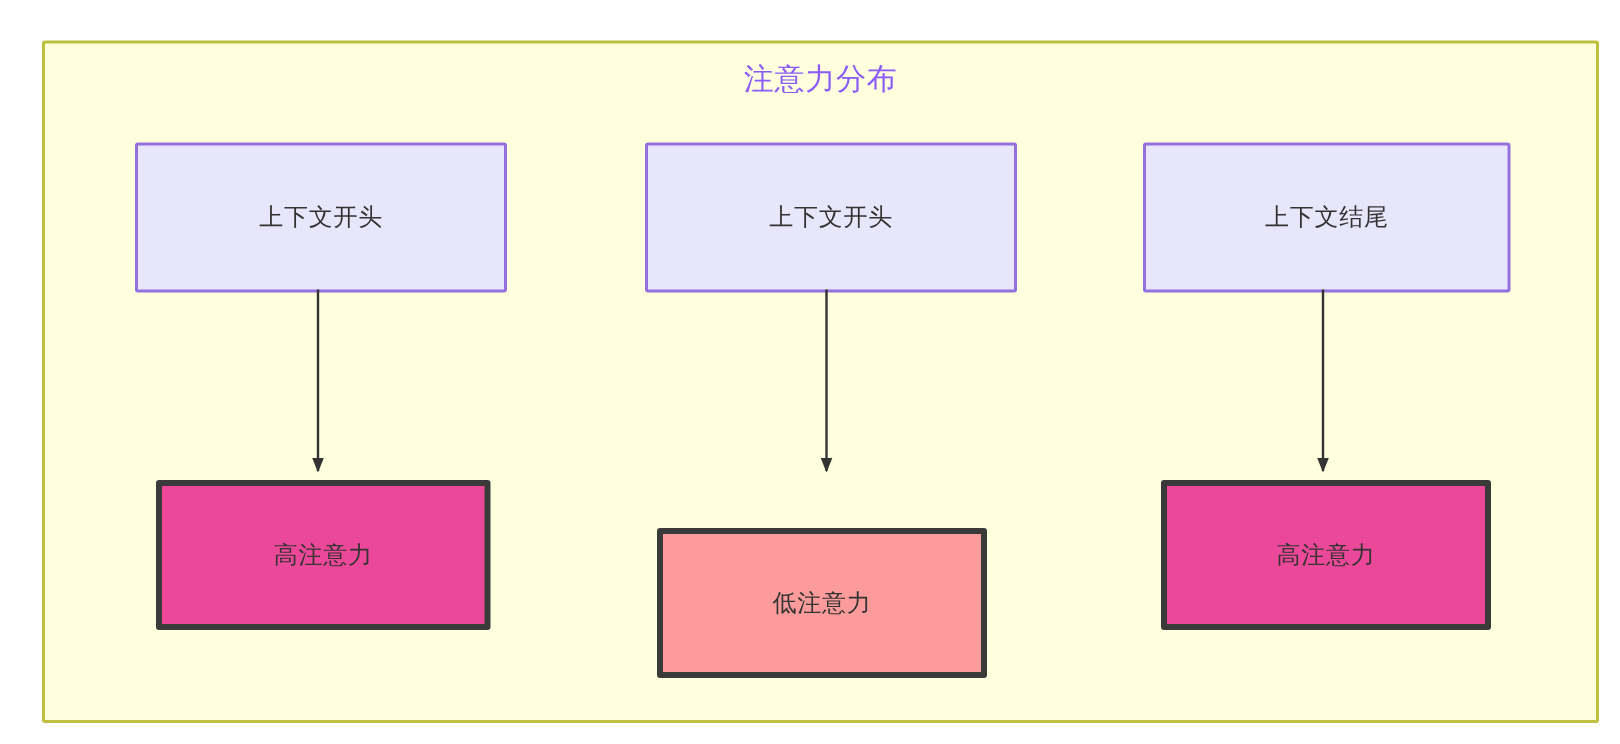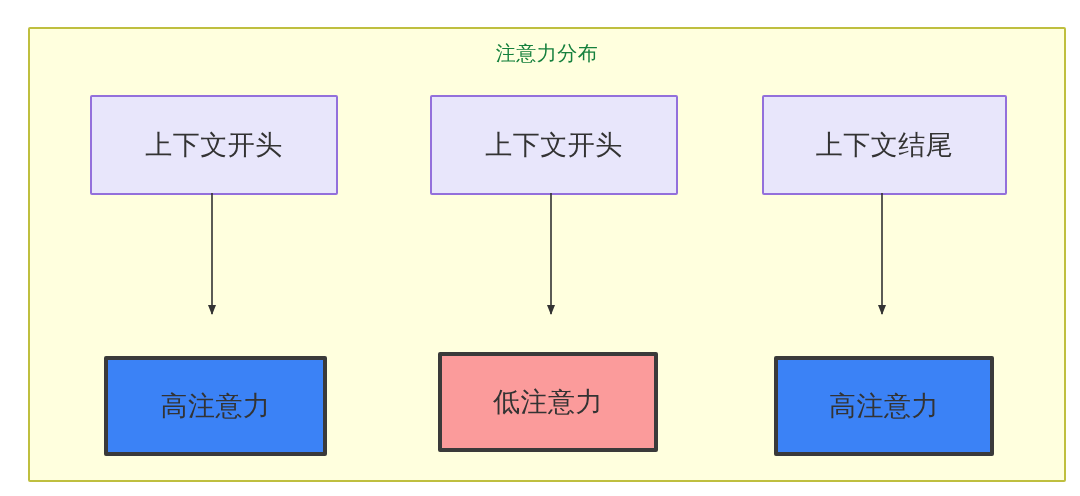--- a/index.html
+++ b/index.html
@@ -34,33 +34,33 @@
   }
 
   .subgraph-title {
     position: absolute;
     left: 0;
     top: 10px;
     width: 100%;
     text-align: center;
     font-size: 20px;
     line-height: 28px;
-    color: #15803d;
+    color: #8b5cf6;
     letter-spacing: 0.5px;
     white-space: nowrap;
   }
 
   
   .node {
     position: absolute;
     box-sizing: border-box;
     display: flex;
     align-items: center;
     justify-content: center;
-    font-size: 27px;
+    font-size: 16px;
     color: #333333;
     letter-spacing: 0.5px;
     white-space: nowrap;
   }
 
   .node-context {
     background: #e8e6fb;
     border: 2px solid #9370db;
     border-radius: 2px;
     width: 248px;
@@ -68,22 +68,21 @@
   }
 
   .node-attention {
     border: 4px solid #3a3a3a;
     border-radius: 2px;
     width: 223px;
     height: 100px;
   }
 
   .fill-high {
-    background: #3b82f6;
-    margin-top: 36px;
+    background: #ec4899;
   }
 
   .fill-low {
     background: #fb9b9b;
   }
 
   
   .col-1-top { left: 88px;  top: 93px; }
   .col-2-top { left: 428px; top: 93px; }
   .col-3-top { left: 760px; top: 93px; width: 245px; }

